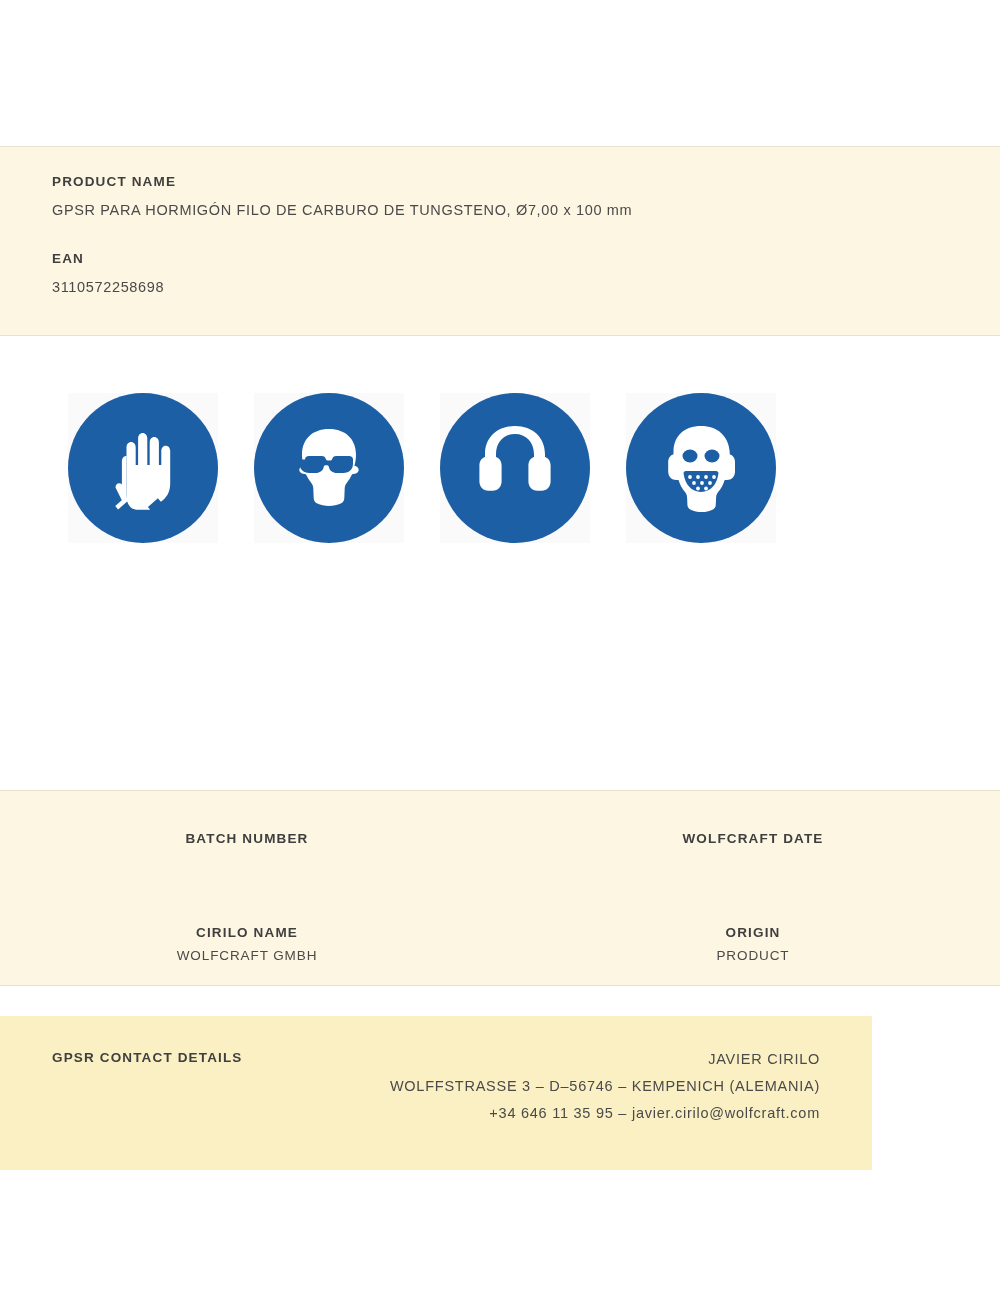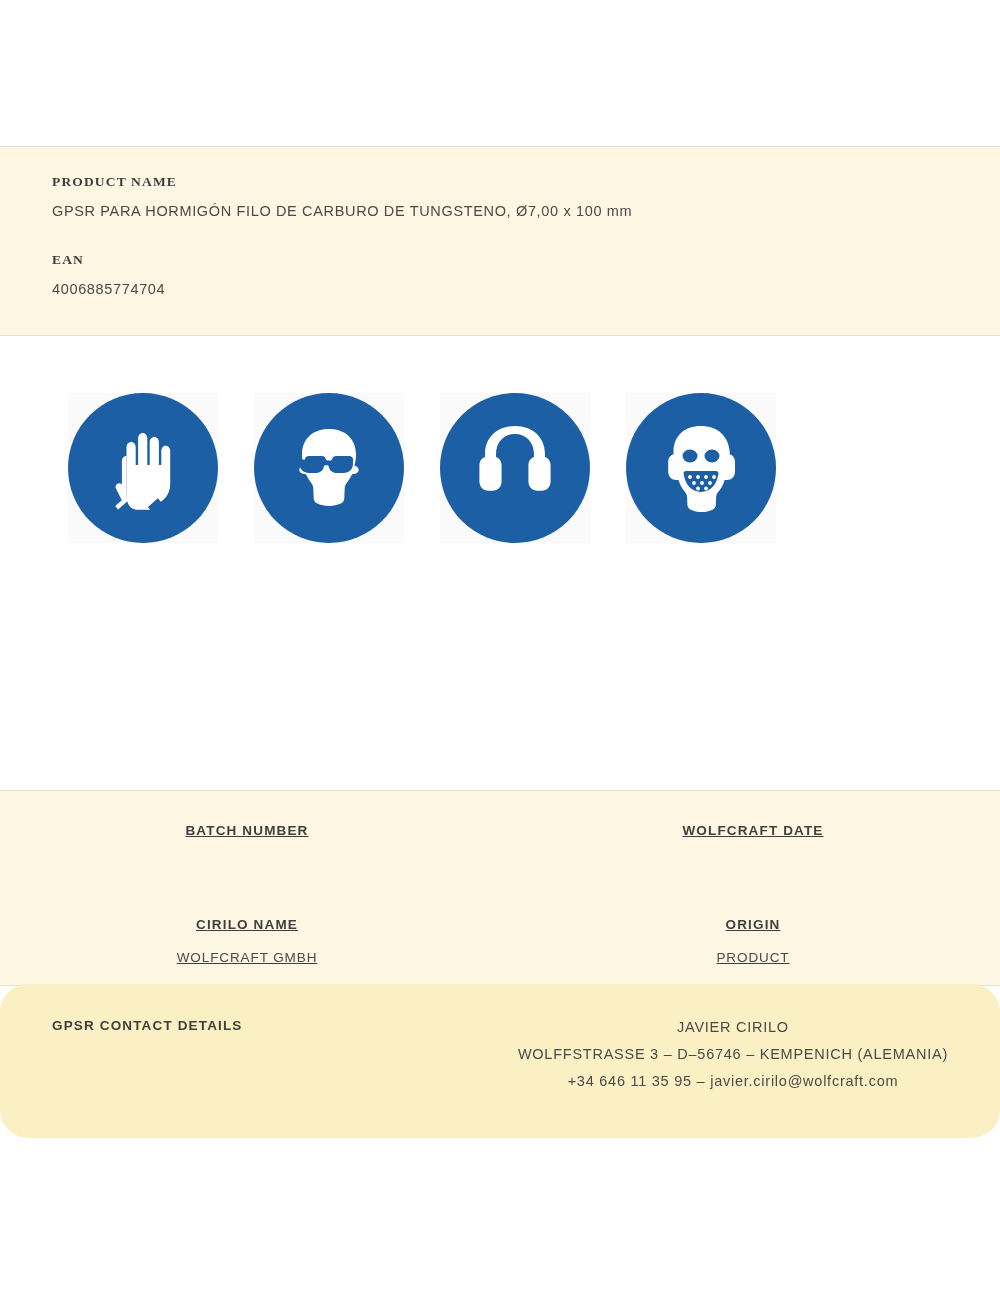--- a/index.html
+++ b/index.html
@@ -35,21 +35,20 @@
   }
   .product-band-inner {
     padding: 28px 52px 0 52px;
   }
   .field-label {
     font-size: 13.5px;
     font-weight: bold;
     letter-spacing: 1.15px;
     color: #3f3f3f;
     margin: 0 0 13px 0;
-    font-family: Liberation Serif, serif;
   }
   .field-value {
     font-size: 14.5px;
     letter-spacing: 0.65px;
     color: #4a4a4a;
     margin: 0;
     font-weight: normal;
   }
   .field-group + .field-group {
     margin-top: 33px;
@@ -88,27 +87,26 @@
     position: absolute;
     left: 0;
     top: 790px;
     width: 1000px;
     height: 196px;
     background: #fdf6e2;
   }
   .batch-grid {
     position: absolute;
     left: 0;
-    top: 0;
+    top: 8px;
     width: 1000px;
     height: 100%;
     display: grid;
     grid-template-columns: 1fr 1fr;
     column-gap: 12px;
-    text-decoration: underline;
   }
   .batch-col {
     padding-top: 33px;
     text-align: center;
   }
   .col-head {
     font-size: 13.5px;
     font-weight: bold;
     letter-spacing: 1.15px;
     color: #3f3f3f;
@@ -118,54 +116,53 @@
     font-size: 13.5px;
     letter-spacing: 0.9px;
     color: #4a4a4a;
     margin: 0;
     min-height: 16px;
   }
   .row2-head {
     margin-top: 63px;
   }
   .row2-value {
-    margin-top: 18px;
+    margin-top: 8px;
   }
 
   
   .gpsr-band {
     position: absolute;
     left: 0;
-    top: 984px;
-    width: 1000px;
+    top: 1016px;
+    width: 872px;
     height: 154px;
     background: #fbf0c4;
     box-sizing: border-box;
-    border-radius: 28px;
   }
   .gpsr-inner {
     position: relative;
     height: 100%;
     padding: 44px 52px 0 52px;
     box-sizing: border-box;
   }
   .gpsr-label {
     position: absolute;
     left: 52px;
     top: 34px;
     font-size: 13.5px;
     font-weight: bold;
     letter-spacing: 1.15px;
     color: #3f3f3f;
   }
   .gpsr-lines {
     position: absolute;
     right: 52px;
     top: 30px;
-    text-align: center;
+    text-align: right;
   }
   .gpsr-lines div {
     font-size: 14.5px;
     letter-spacing: 0.75px;
     color: #4a4a4a;
     line-height: 27px;
   }
 
   .divider {
     position: absolute;
@@ -182,21 +179,21 @@
 
   <section class="product-band">
     <div class="divider" style="top:0;"></div>
     <div class="product-band-inner">
       <div class="field-group">
         <p class="field-label">PRODUCT NAME</p>
         <p class="field-value">GPSR PARA HORMIGÓN FILO DE CARBURO DE TUNGSTENO, Ø7,00 x 100 mm</p>
       </div>
       <div class="field-group">
         <p class="field-label">EAN</p>
-        <p class="field-value">4006885774704</p>
+        <p class="field-value">3110572258698</p>
       </div>
     </div>
     <div class="divider" style="top:189px;"></div>
   </section>
 
   <section class="picto-area">
     <div class="picto-row">
 
       <div class="picto">
         <svg width="150" height="150" viewBox="0 0 150 150" aria-hidden="true">

